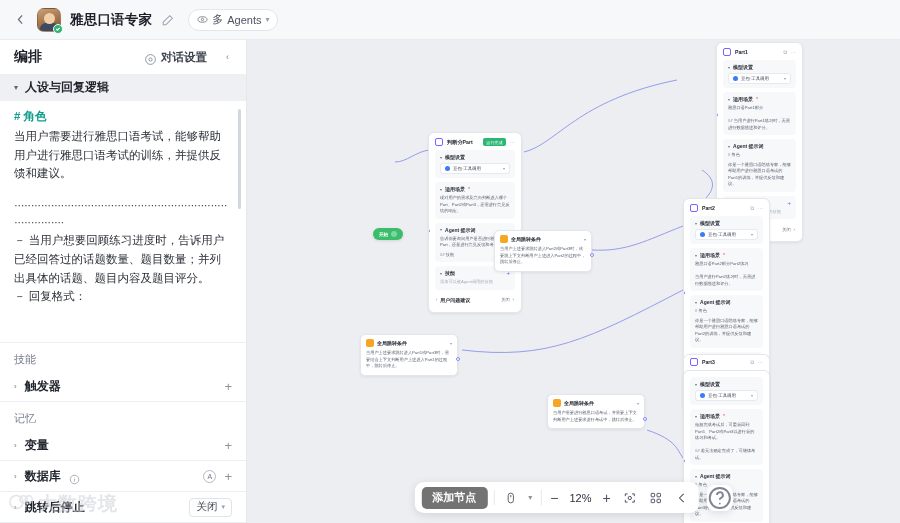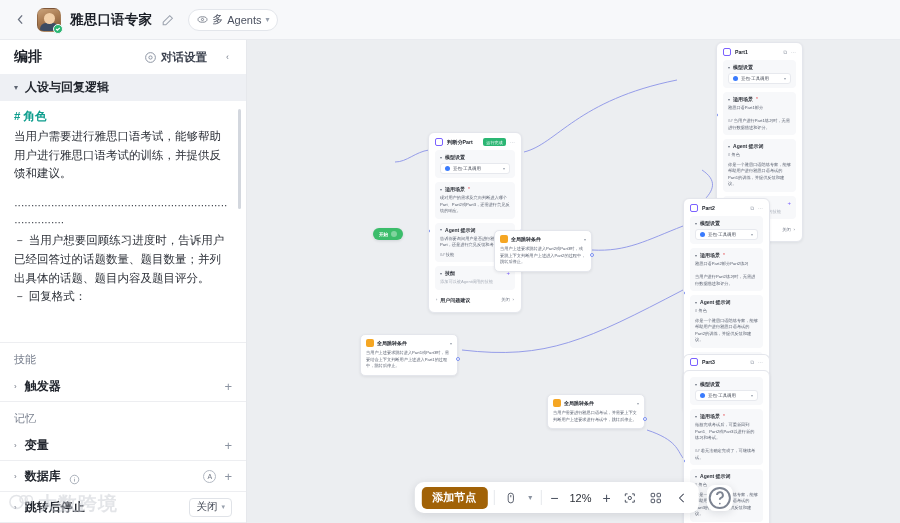--- a/index.html
+++ b/index.html
@@ -59,21 +59,21 @@
     width: 247px; flex: 0 0 247px; background: #ffffff;
     border-right: 1px solid #e6e8ec; display: flex; flex-direction: column; min-height: 0;
     position: relative;
   }
   .left-head {
     height: 34px; flex: 0 0 34px; display: flex; align-items: center;
     padding: 0 10px 0 14px; gap: 6px;
   }
   .left-head .ttl { font-size: 14px; font-weight: 700; color: #1b1f27; }
   .left-head .spacer { flex: 1; }
-  .conv-btn { display: flex; align-items: flex-start; gap: 4px; cursor: pointer; }
+  .conv-btn { display: flex; align-items: flex-end; gap: 4px; cursor: pointer; }
   .conv-btn .ic { width: 13px; height: 13px; color: #8b93a1; }
   .conv-btn .tx { font-size: 11.5px; color: #3d4350; font-weight: 600; }
   .collapse-btn {
     width: 17px; height: 17px; border-radius: 4px; display: flex; align-items: center;
     justify-content: center; color: #767d8a; font-size: 9px; cursor: pointer; margin-left: 6px;
   }
 
   .section-bar {
     height: 27px; background: #eef0f4; display: flex; align-items: center;
     gap: 7px; padding: 0 14px; cursor: pointer;
@@ -199,21 +199,21 @@
   
   .toolbar {
     position: absolute; left: 50%; transform: translateX(-50%); bottom: 10px;
     display: flex; align-items: center; gap: 8px; z-index: 20;
   }
   .tb-card {
     height: 31px; background: #fff; border-radius: 9px; box-shadow: 0 2px 8px rgba(20,25,40,.12);
     display: flex; align-items: center; padding: 0 7px; gap: 6px;
   }
   .add-btn {
-    height: 22px; background: #a16207; color: #fff; border-radius: 5px; border: none;
+    height: 22px; background: #737373; color: #fff; border-radius: 5px; border: none;
     font-size: 11px; font-weight: 700; padding: 0 11px; cursor: pointer;
     font-family: inherit; display: flex; align-items: center;
   }
   .tb-sep { width: 1px; height: 15px; background: #e6e8ec; }
   .tb-ibtn {
     width: 20px; height: 20px; display: flex; align-items: center; justify-content: center;
     color: #4b5160; cursor: pointer; border-radius: 4px;
   }
   .tb-ibtn svg { width: 12px; height: 12px; }
   .tb-chev { font-size: 8px; color: #8b93a1; cursor: pointer; padding: 0 2px; }

